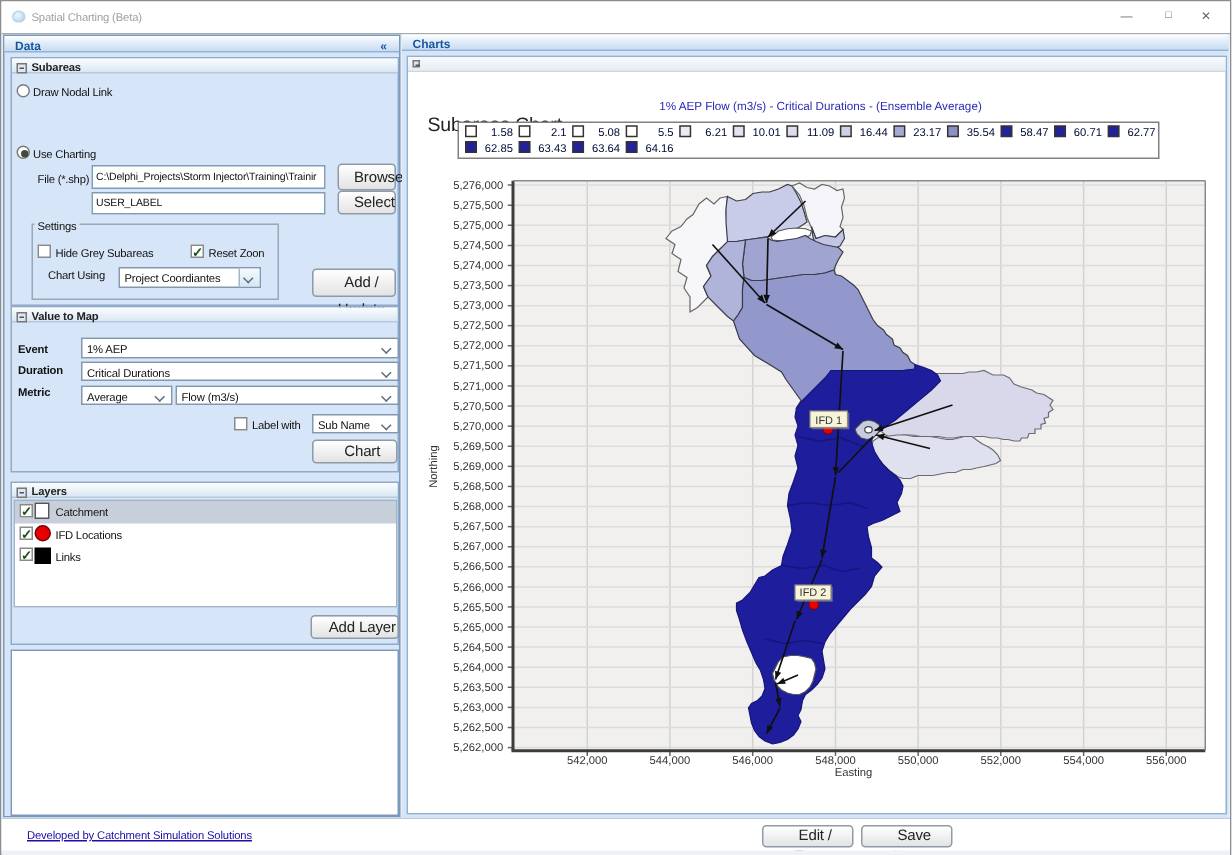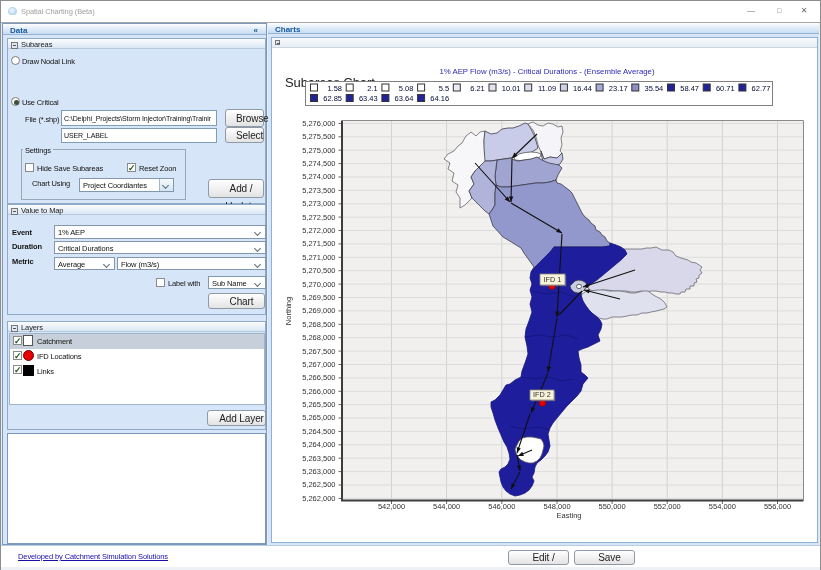--- a/index.html
+++ b/index.html
@@ -9,21 +9,21 @@
 #ticon{position:absolute;left:7px;top:6px;width:9px;height:8px;border-radius:50% 50% 45% 45%;
 background:radial-gradient(circle at 40% 35%,#eef7fd 0%,#cfe6f5 50%,#a8cde6 100%);border:1px solid #b8d6ea;}
 #main{position:absolute;left:0;top:22px;width:819px;height:522px;background:#e9eef5;}
 #left{position:absolute;left:1px;top:0px;width:265px;height:522px;background:#d6e5f7;border:1px solid #7a99bd;}
 #right{position:absolute;left:267px;top:0px;width:551px;height:522px;background:#d6e5f7;}
 .phead{position:absolute;left:0;top:0;width:100%;height:11px;
 background:linear-gradient(#fdfeff,#e2edf9 45%,#c8dcf2);border-bottom:1px solid #96b3d3;}
 .phead span{position:absolute;left:7px;top:1.5px;font-size:8px;font-weight:bold;color:#15569e;}
 .grp{position:absolute;border:1px solid #8fa;}
 .ghead{position:absolute;width:100%;height:10px;background:linear-gradient(#fbfdfe,#dae7f4);
-border-bottom:1px solid #b6c9dd;font-size:7.5px;letter-spacing:-0.1px;font-weight:normal;color:#222;}
+border-bottom:1px solid #b6c9dd;font-size:7.5px;letter-spacing:-0.1px;font-weight:bold;color:#222;}
 .ghead span{position:absolute;left:13px;top:1px;}
 .gicon{position:absolute;left:3px;top:2.5px;width:7px;height:7px;border:1px solid #777;background:#dfe8f2;}
 .gicon:after{content:"";position:absolute;left:1px;top:2px;width:3px;height:1px;background:#555;}
 .lbl{position:absolute;font-size:7.5px;letter-spacing:-0.15px;color:#111;}
 .blbl{position:absolute;font-size:7.5px;letter-spacing:-0.1px;font-weight:bold;color:#111;}
 .inp{position:absolute;background:#fff;border:1px solid #7f9db9;font-size:7px;letter-spacing:-0.1px;color:#111;
 line-height:12px;padding-left:2px;white-space:nowrap;overflow:hidden;}
 .btn{position:absolute;background:linear-gradient(#ffffff,#f2f2f2 45%,#e3e3e3);border:1px solid #8e9aa5;
 border-radius:3px;font-size:10px;letter-spacing:-0.1px;color:#222;text-align:center;padding-left:10px;}
 .sel{position:absolute;background:#fff;border:1px solid #8298ae;font-size:7.5px;letter-spacing:-0.1px;color:#111;overflow:hidden;white-space:nowrap;}
@@ -58,32 +58,32 @@
     <div class="ghead">
             <div class="gicon"></div>
             <span>Subareas</span>
           </div>
   </div>
   <div class="radio" style="left:8px;top:31.5px;"></div>
   <div class="lbl" style="left:19px;top:32.5px;">Draw Nodal Link</div>
   <div class="radio" style="left:8px;top:72.5px;">
           <div class="rdot"></div>
         </div>
-  <div class="lbl" style="left:19px;top:73.5px;">Use Critical</div>
+  <div class="lbl" style="left:19px;top:73.5px;">Use Charting</div>
   <div class="lbl" style="left:22px;top:90.5px;">File (*.shp)</div>
   <div class="inp" style="left:58px;top:86px;width:156px;height:16px;line-height:15px;">C:\Delphi_Projects\Storm Injector\Training\Trainir</div>
   <div class="btn" style="left:222px;top:85px;width:39px;height:18px;line-height:17px;">Browse</div>
   <div class="lbl" style="left:22px;top:106.5px;padding-left:36px;">ID Field</div>
   <div class="inp" style="left:58px;top:104px;width:156px;height:15px;line-height:14px;">USER_LABEL</div>
   <div class="btn" style="left:222px;top:103px;width:39px;height:16px;line-height:15px;">Select</div>
 
   <div style="position:absolute;left:18px;top:125px;width:165px;height:51px;border:1px solid #98a8b8;"></div>
   <div class="lbl" style="left:20px;top:121.5px;background:#d6e5f7;padding:0 2px;">Settings</div>
   <div class="cb" style="left:22px;top:139px;"></div>
-  <div class="lbl" style="left:34px;top:139.5px;">Hide Save Subareas</div>
+  <div class="lbl" style="left:34px;top:139.5px;">Hide Grey Subareas</div>
   <div class="cb" style="left:124px;top:139px;">
           <div class="chk">✓</div>
         </div>
   <div class="lbl" style="left:136px;top:139.5px;">Reset Zoon</div>
   <div class="lbl" style="left:29px;top:155px;">Chart Using</div>
   <div class="sel selbox" style="left:76px;top:154px;width:95px;height:14px;">
           <i>Project Coordiantes</i>
         </div>
   <div class="btn" style="left:205px;top:155px;width:56px;height:19px;line-height:18px;">Add / Update</div>
 

